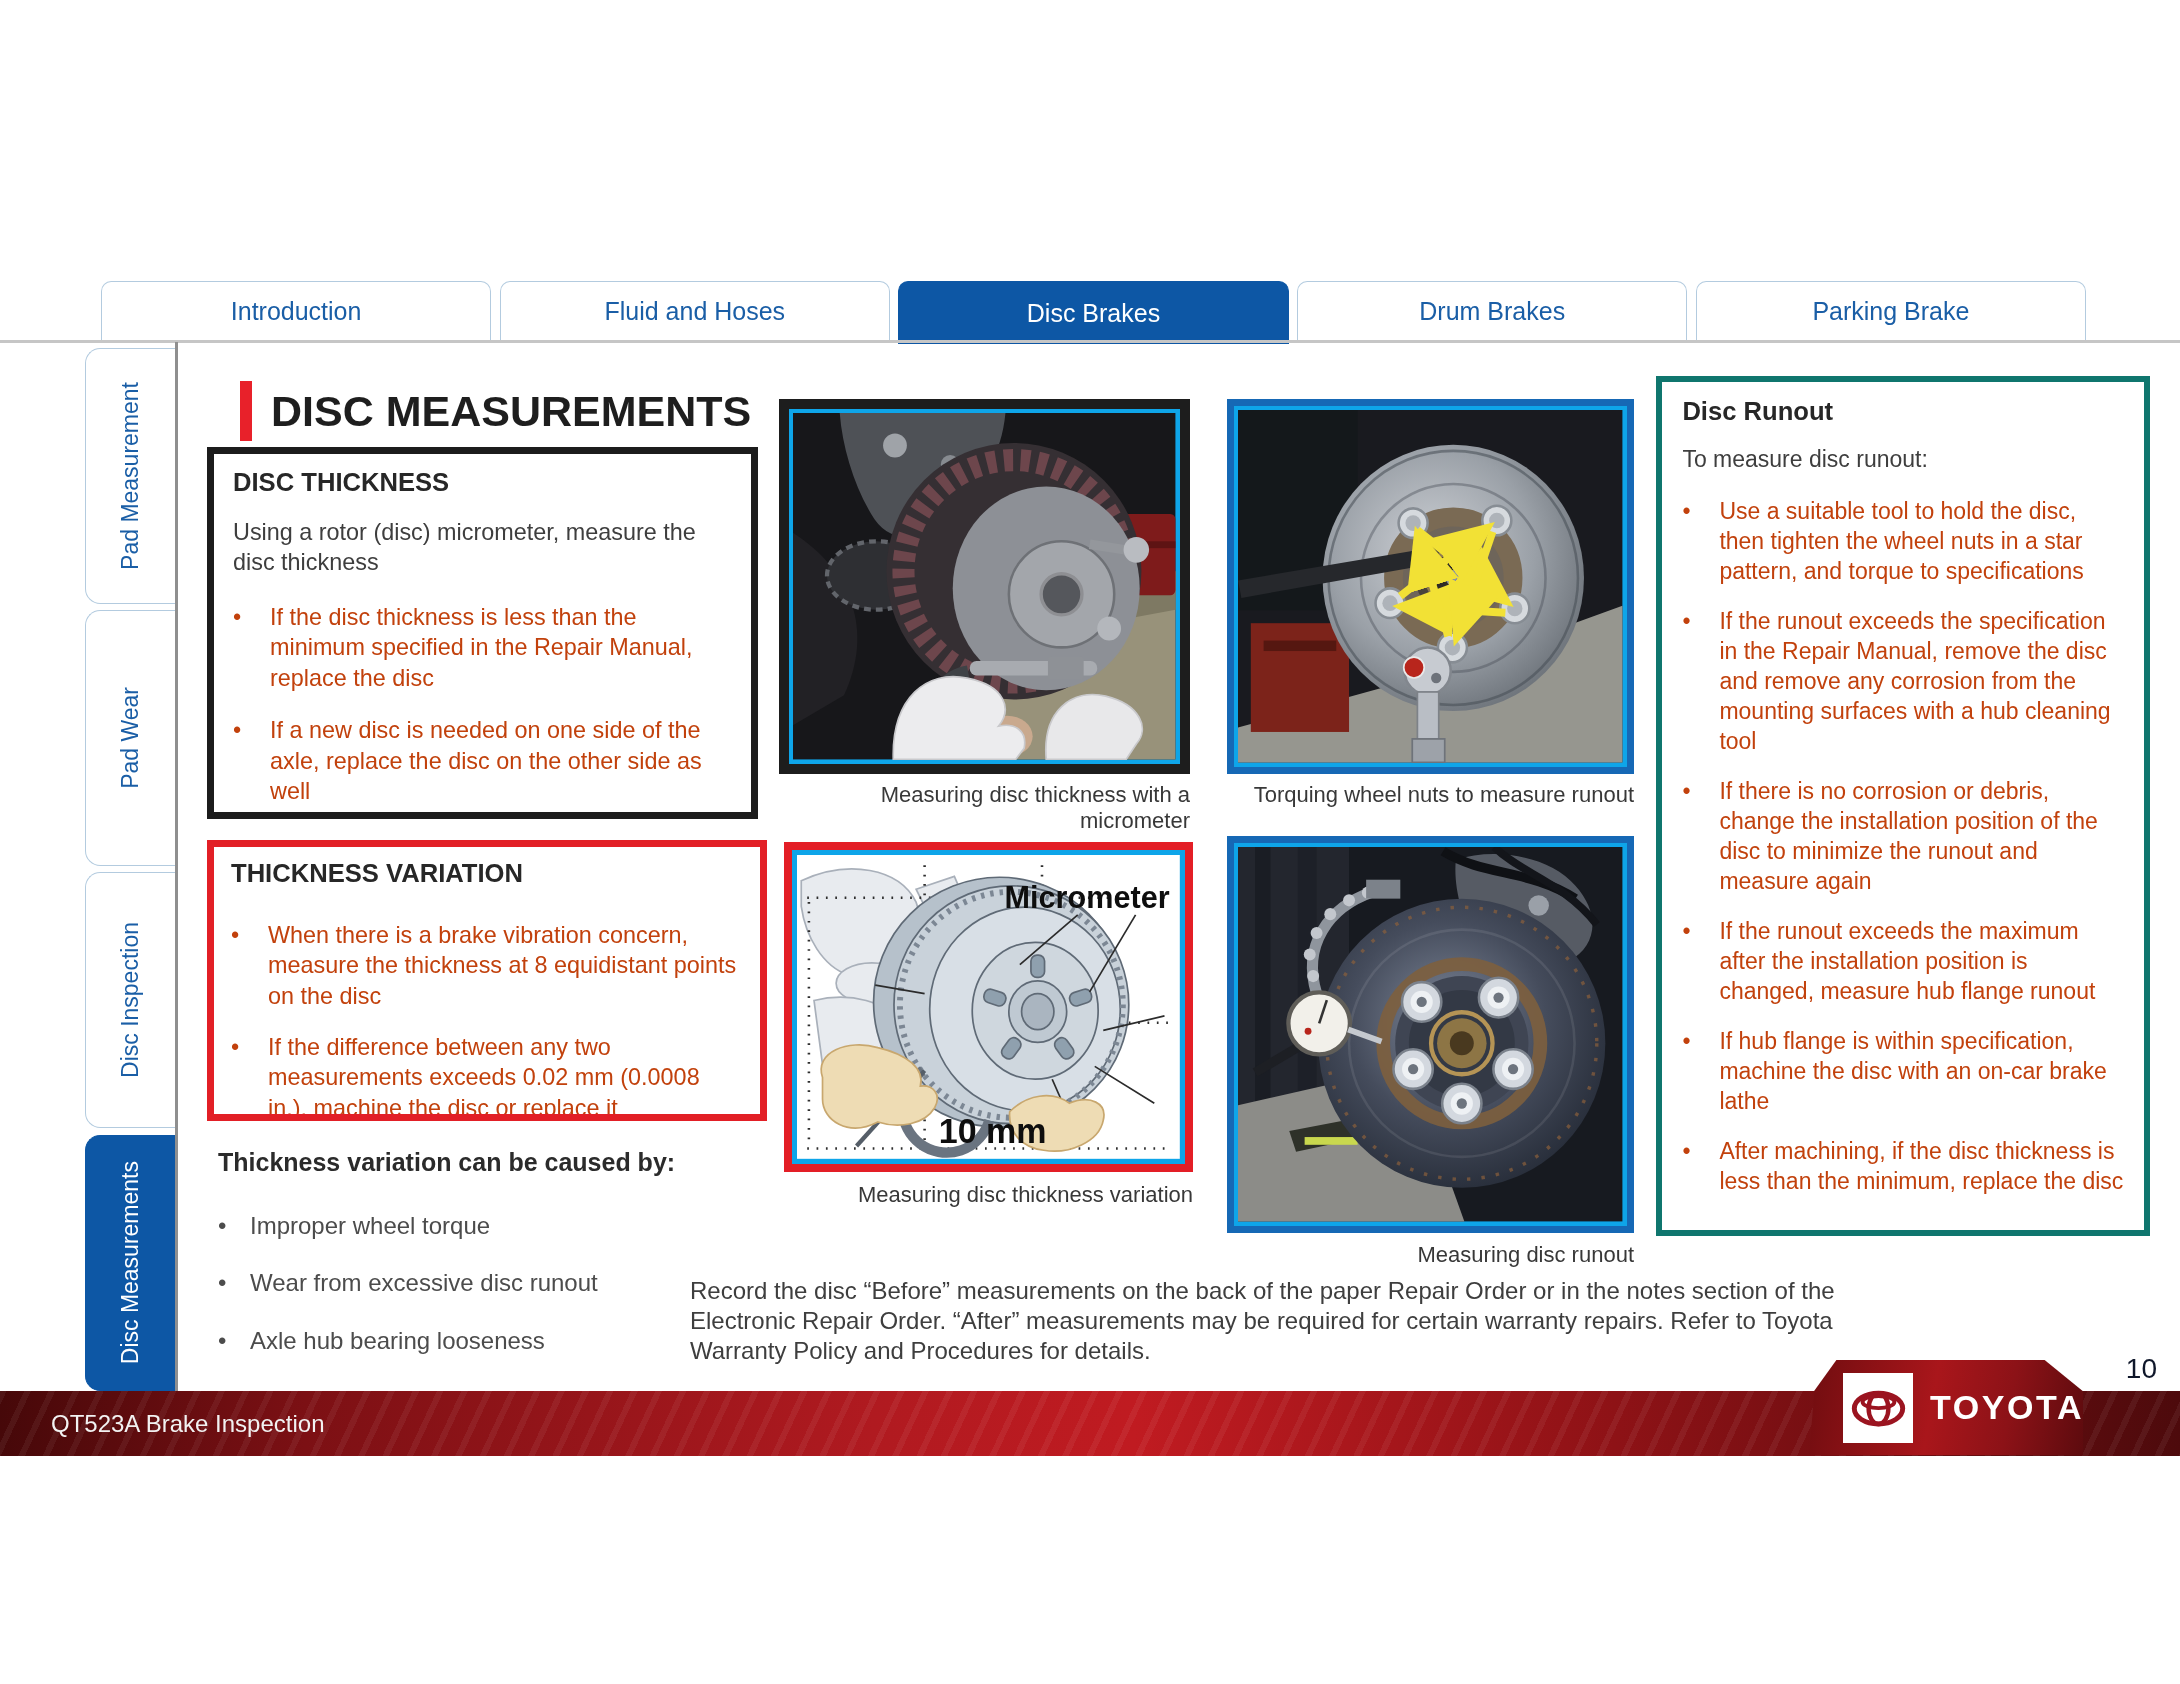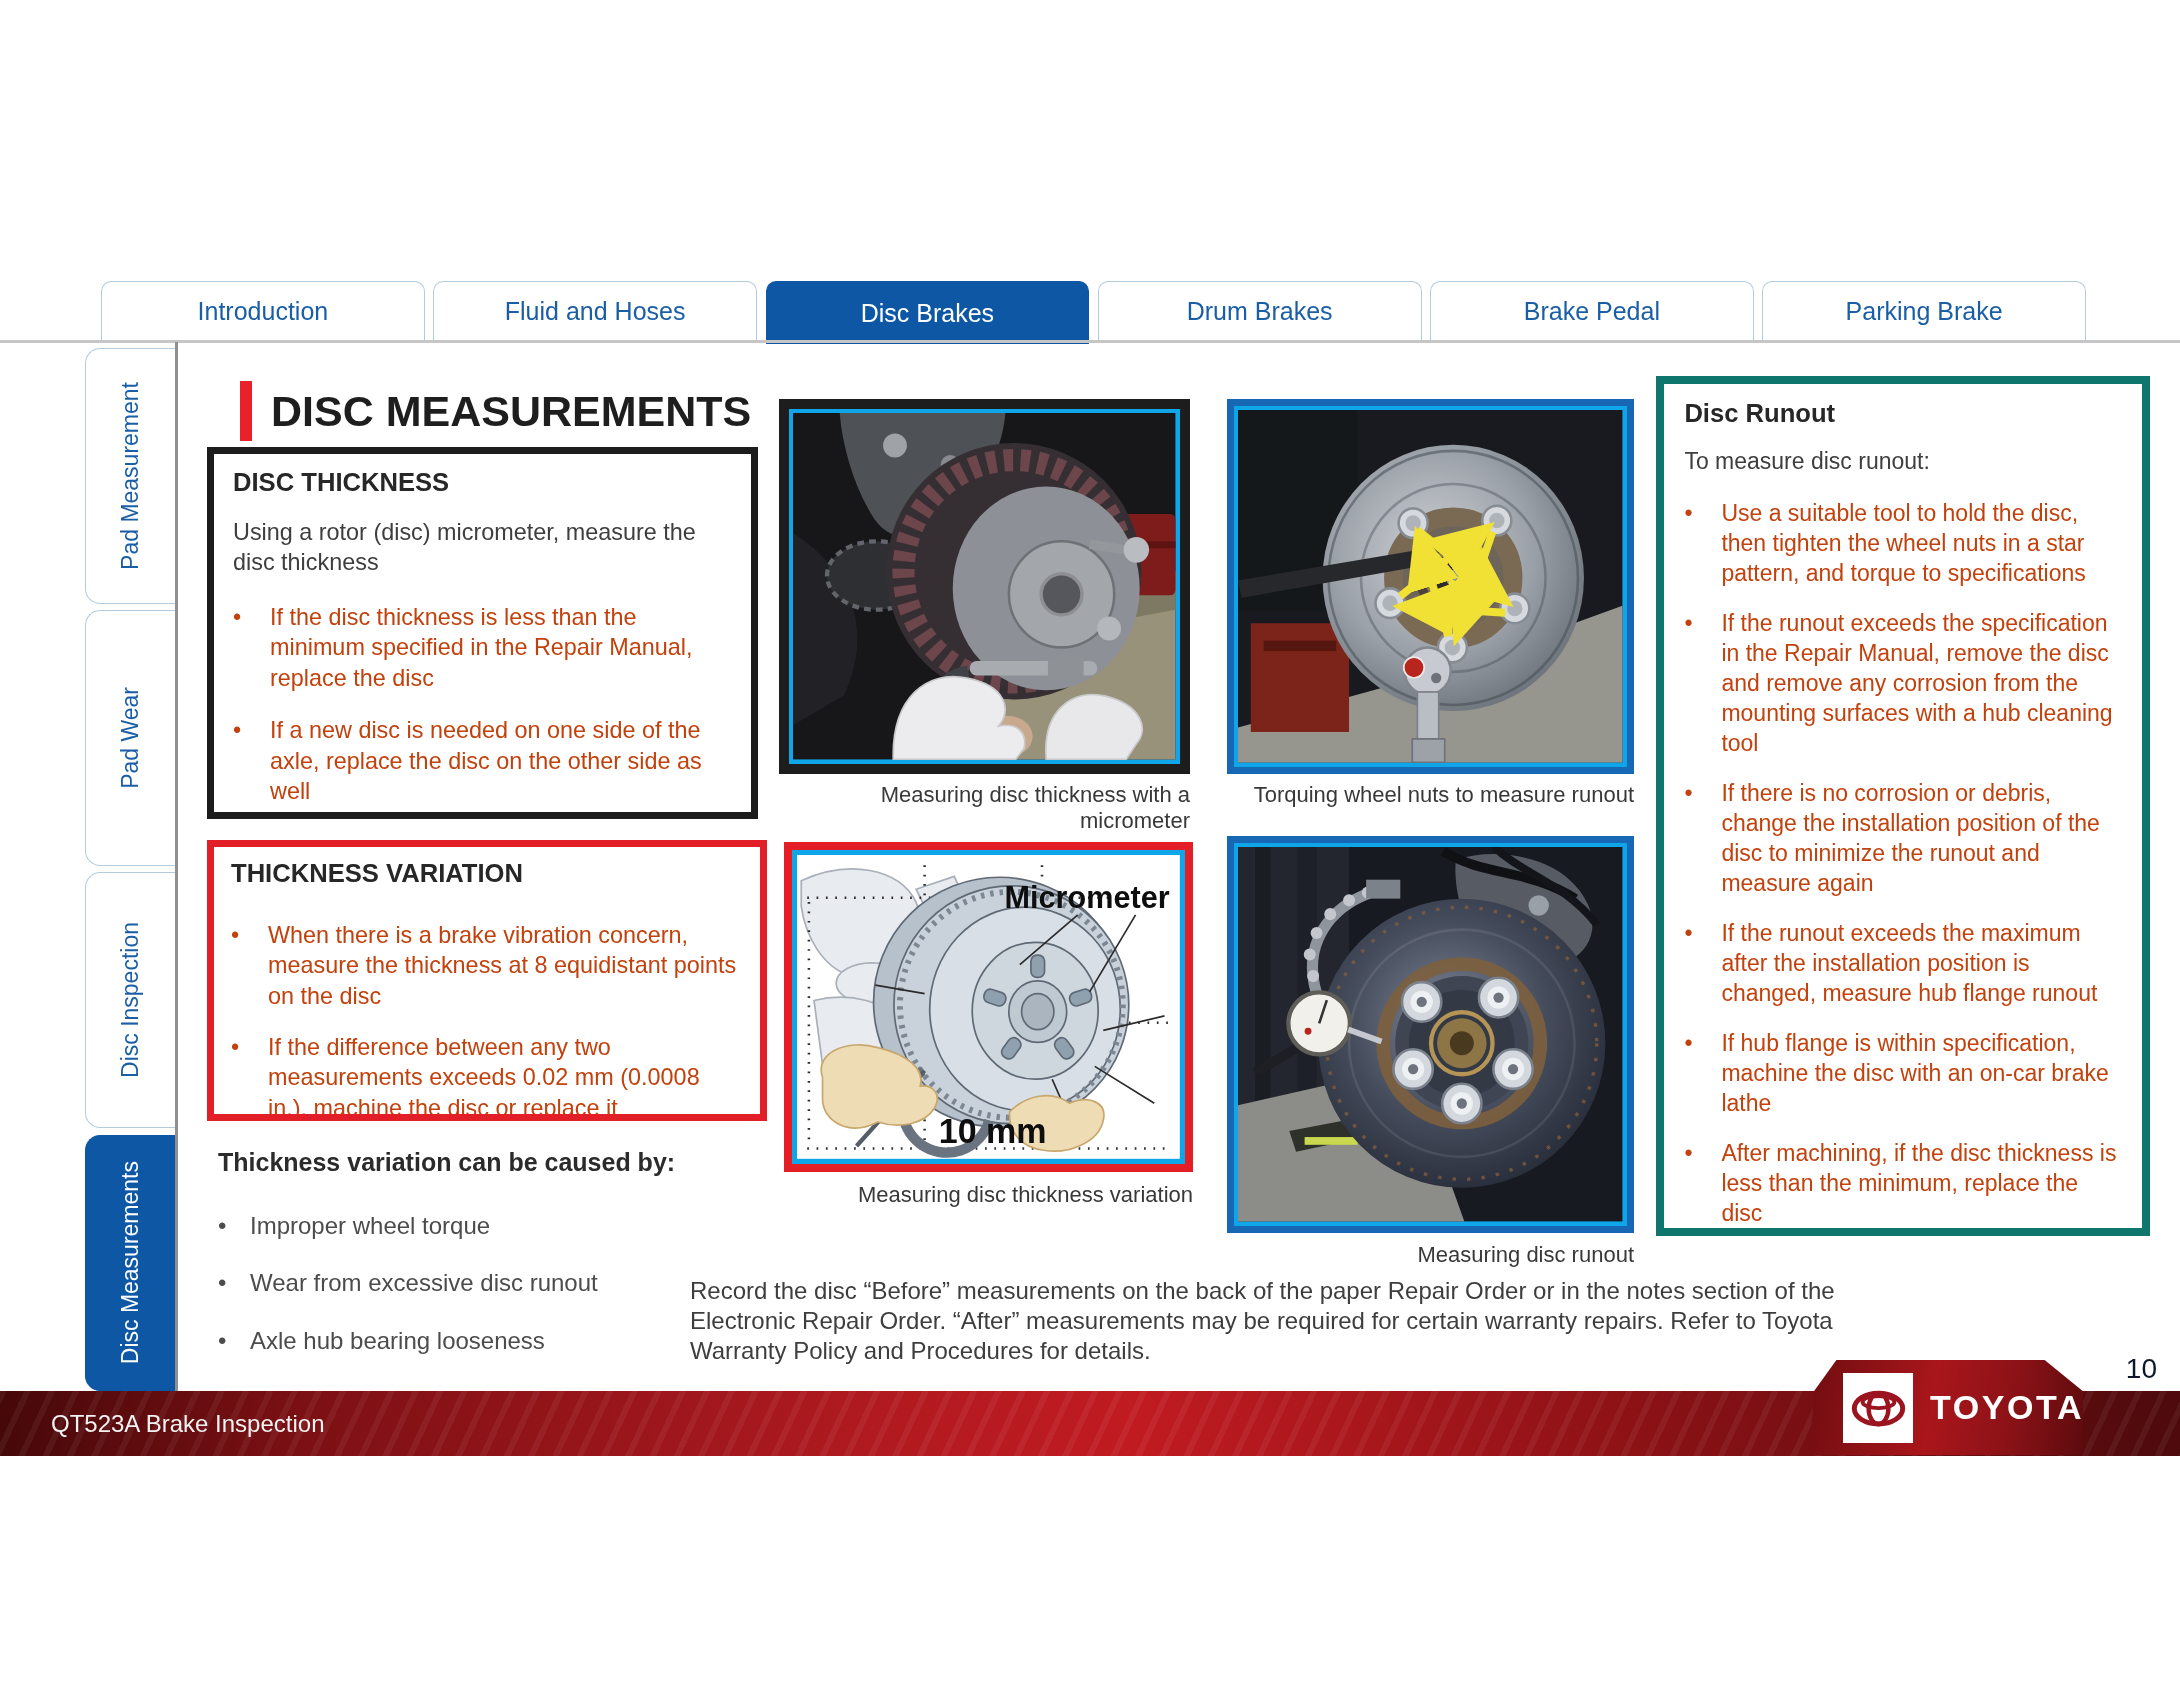--- a/index.html
+++ b/index.html
@@ -25,21 +25,21 @@
   .vtab.active{background:#0d57a5;border-color:#0d57a5;color:#fff}
 
   
   .accent{left:240px;top:381px;width:12px;height:60px;background:#e8212a}
   .title{left:271px;top:381px;height:60px;line-height:60px;font-size:43px;font-weight:700;color:#1e1e1e}
 
   
   .panel{background:#fff;overflow:hidden}
   .p-black{left:207px;top:447px;width:551px;height:372px;border:7.7px solid #1c1c1c;padding:13.6px 19px}
   .p-red{left:207px;top:840px;width:560px;height:281px;border:7.7px solid #e21f26;padding:12px 17px}
-  .p-blue{left:1656px;top:376px;width:494px;height:860px;border:8px solid #0f766e;padding:15.3px 20.4px}
+  .p-blue{left:1656px;top:376px;width:494px;height:860px;border:6px solid #0f766e;padding:15.3px 20.4px}
   .phead{font-size:25.6px;font-weight:700;color:#272727}
   .ptext{font-size:23.4px;line-height:1.3;color:#3e3e3e}
   .br{display:flex;font-size:23.4px;line-height:1.3;color:#c2410c}
   .br::before{content:"\2022";flex:none;width:37px}
   .p-blue .ptext,.p-blue .br{font-size:23px}
 
   
   .causedhead{left:218px;top:1148px;font-size:25px;font-weight:700;color:#2b2b2b}
   .cb{display:flex;left:218px;width:520px;font-size:24px;color:#4c4c4c;line-height:1.3}
   .cb::before{content:"\2022";flex:none;width:32px}
@@ -71,21 +71,20 @@
   .mt{margin-top:20.4px}
 </style>
 </head>
 <body>
 
 <div class="abs tabs">
   <div class="tab">Introduction</div>
   <div class="tab">Fluid and Hoses</div>
   <div class="tab active">Disc Brakes</div>
   <div class="tab">Drum Brakes</div>
-  <div class="tab">Brake Pedal</div>
   <div class="tab">Parking Brake</div>
 </div>
 <div class="abs hline"></div>
 <div class="abs vline"></div>
 
 <div class="abs vtab" style="top:348px;height:256px">
     <span>Pad Measurement</span>
   </div>
 <div class="abs vtab" style="top:610px;height:256px">
     <span>Pad Wear</span>

